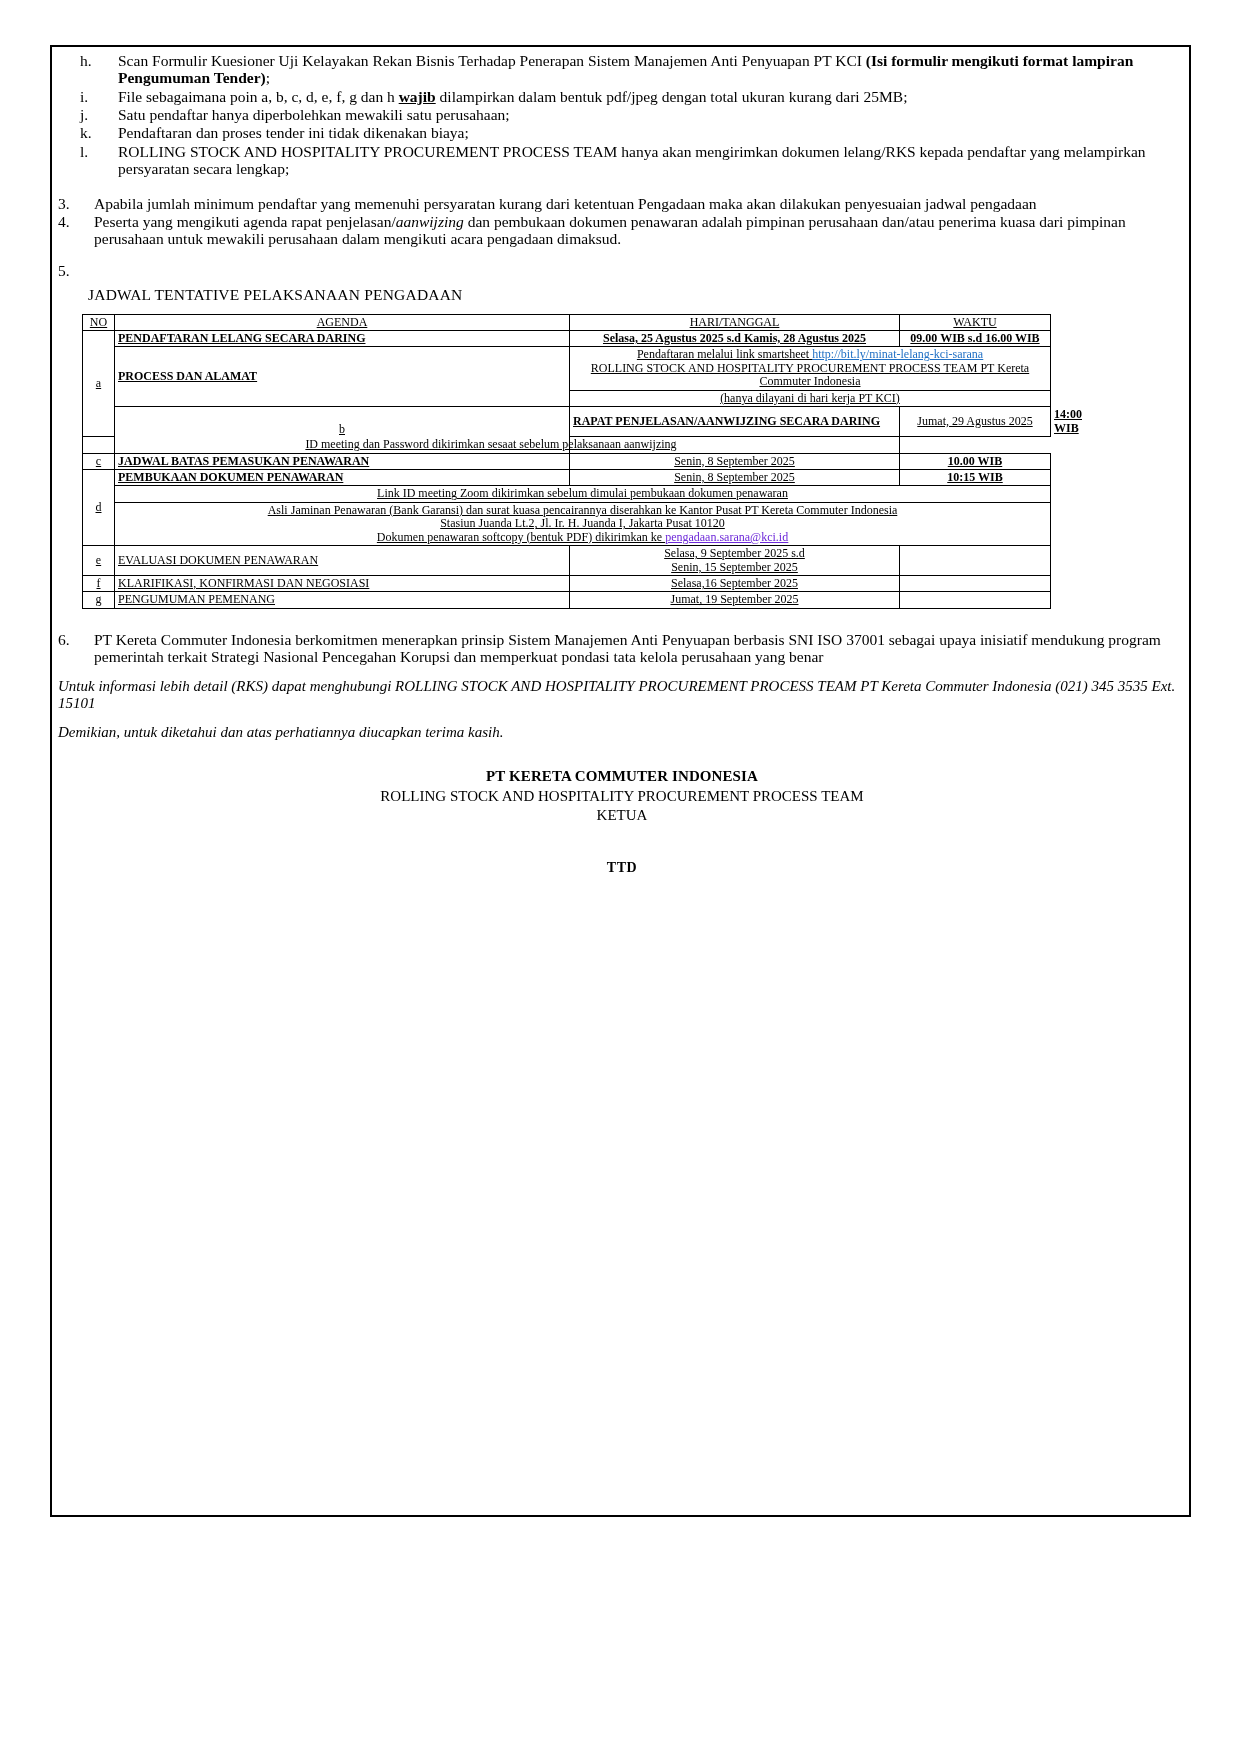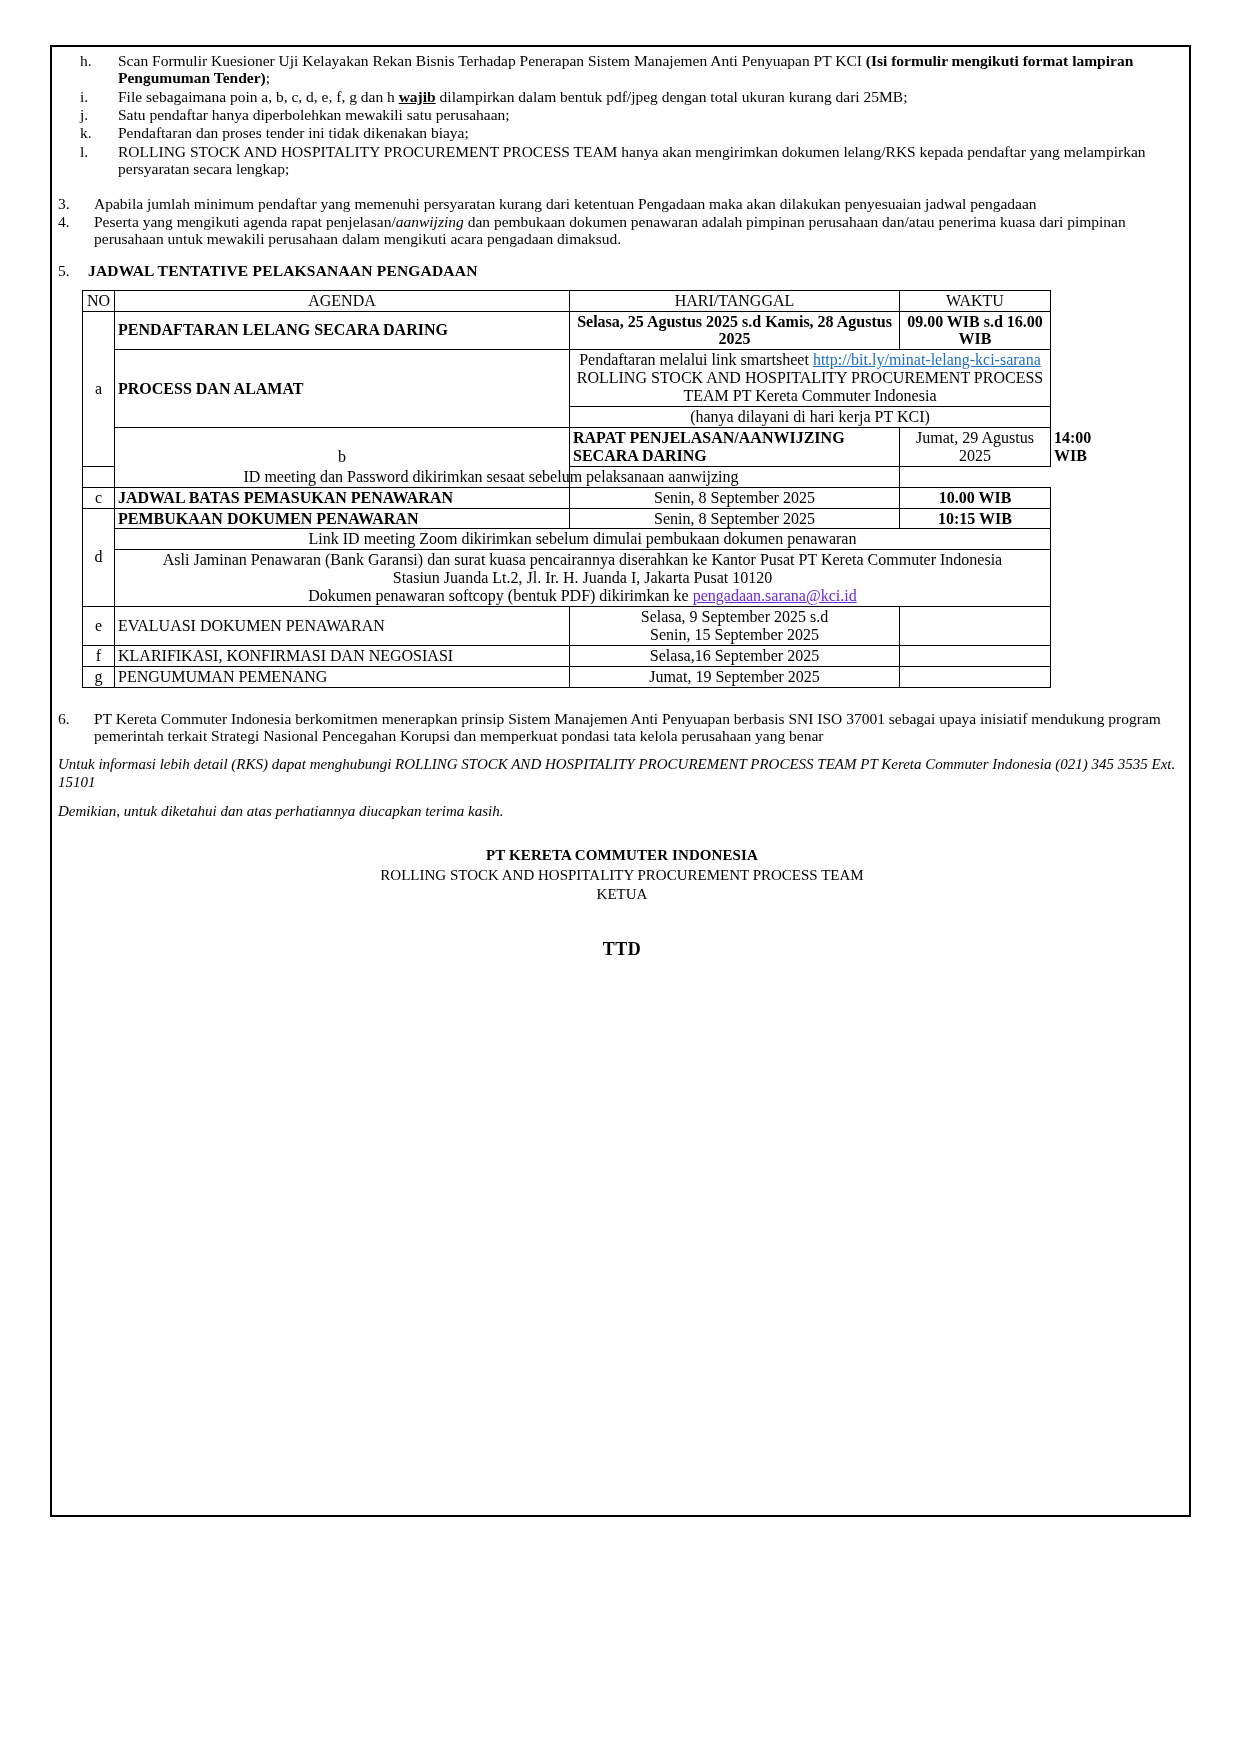--- a/index.html
+++ b/index.html
@@ -56,32 +56,33 @@
 
   
   .sec-heading {
     display: flex;
     align-items: flex-start;
     font-size: 15.5px;
     margin-top: 14px;
     margin-bottom: 10px;
   }
   .sec-heading .marker { width: 30px; }
-  .sec-heading .body { font-weight: bold; letter-spacing: 0.2px; }
+  .sec-heading .body { font-weight: normal; letter-spacing: 0.2px; margin-top: 24px; }
 
   
   .tbl-wrap {
     margin-left: 24px;
     margin-right: 10px;
   }
   table.sched {
     border-collapse: collapse;
     width: 968px;
     table-layout: fixed;
-    font-size: 16px;
+    font-size: 12px;
+    text-decoration: underline;
   }
   table.sched td, table.sched th {
     border: 1px solid #000000;
     padding: 1px 3px;
     vertical-align: middle;
     line-height: 1.12;
   }
   .col-no  { width: 32px; }
   .col-ag  { width: 455px; }
   .col-ht  { width: 330px; }
@@ -112,21 +113,21 @@
     font-size: 15px;
     line-height: 1.3;
     margin-top: 26px;
   }
   .signoff .l1 { font-weight: bold; letter-spacing: 0.1px; }
   .signoff .l2 { }
   .signoff .l3 { }
   .ttd {
     text-align: center;
     font-weight: bold;
-    font-size: 18px;
+    font-size: 14px;
     margin-top: 34px;
     letter-spacing: 0.5px;
   }
 </style>
 </head>
 <body>
 
 <div class="page-frame"></div>
 
 <div class="content">

